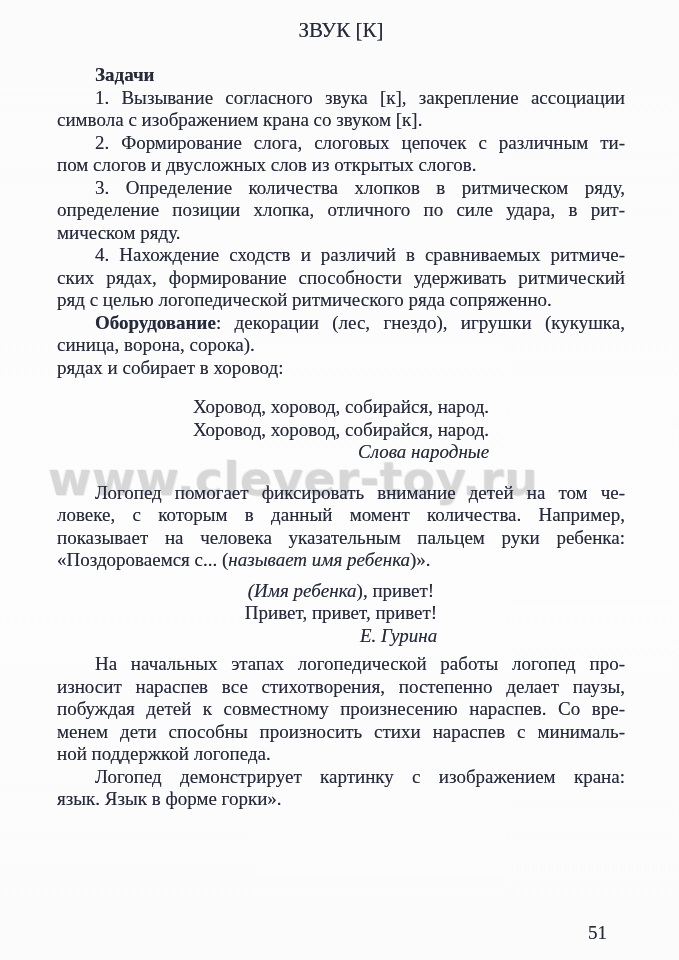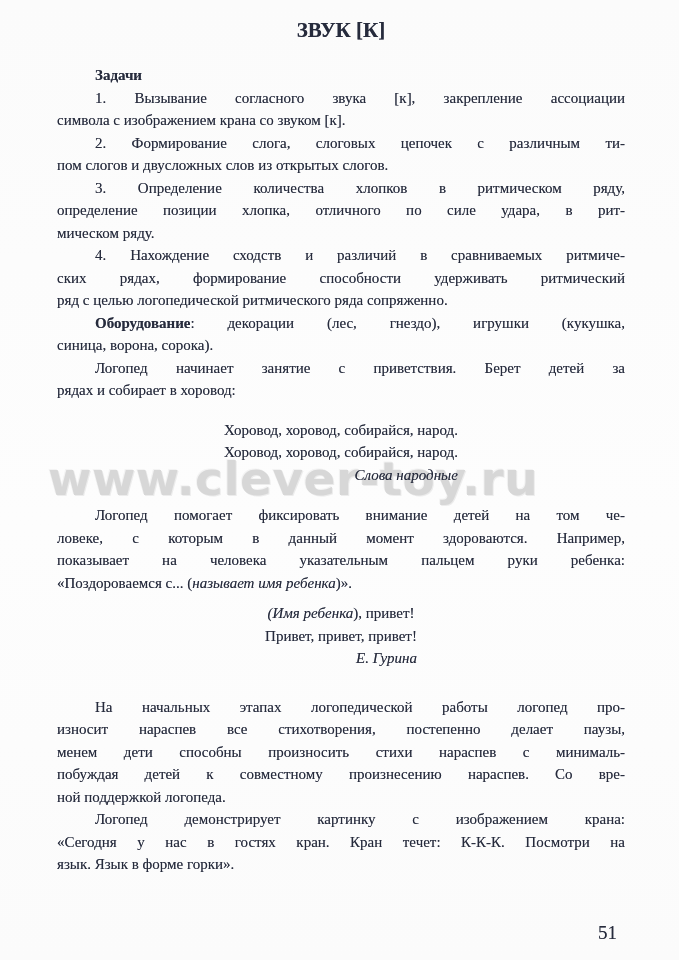--- a/index.html
+++ b/index.html
@@ -29,40 +29,40 @@
     overflow:hidden;
     user-select:none;
   }
   .content{
     position:relative;z-index:1;
     padding:0 54px 0 57px;
   }
   .title{
     margin:19px 0 23px;
     text-align:center;
-    font-weight:bold;
+    font-weight:normal;
     font-size:21px;line-height:22px;
     text-shadow:0 0 .5px rgba(30,35,60,.55);
   }
   .line,.verse-line,.verse-attr{
-    font-size:15px;line-height:22.5px;
+    font-size:19px;line-height:22.5px;
     text-shadow:0 0 .5px rgba(30,35,60,.5);
   }
   .j{text-align:justify;text-align-last:justify;}
   .ind{text-indent:38px;}
   .b{font-weight:bold;}
   .i{font-style:italic;}
   .verse{display:flex;flex-direction:column;align-items:center;}
   .verse-line{text-align:center;}
   .verse-attr{text-align:right;font-style:italic;}
   [data-name="round-dance-rhyme"]{margin:17px 0 18px;}
-  [data-name="greeting-rhyme"]{margin:8px 0 26px;}
+  [data-name="greeting-rhyme"]{margin:8px 0 6px;}
   .pagenum{
     position:absolute;z-index:1;
-    right:62px;bottom:16px;
+    right:72px;bottom:16px;
     font-size:19px;line-height:22px;
     text-shadow:0 0 .5px rgba(30,35,60,.5);
   }
 </style>
 </head>
 <body>
 
 <div class="page" data-name="document-page">
   <div class="watermark" data-name="watermark">www.clever-toy.ru</div>
   <div class="content" data-name="page-content">
@@ -85,51 +85,49 @@
         <div class="para" data-name="paragraph">
           <div class="line j ind" data-name="text-line"><span data-name="text-segment">4. Нахождение сходств и различий в сравниваемых ритмиче-</span></div>
           <div class="line j" data-name="text-line"><span data-name="text-segment">ских рядах, формирование способности удерживать ритмический</span></div>
           <div class="line" data-name="text-line"><span data-name="text-segment">ряд с целью логопедической ритмического ряда сопряженно.</span></div>
         </div>
         <div class="para" data-name="paragraph">
           <div class="line j ind" data-name="text-line"><span class="b" data-name="text-segment">Оборудование</span><span data-name="text-segment">: декорации (лес, гнездо), игрушки (кукушка,</span></div>
           <div class="line" data-name="text-line"><span data-name="text-segment">синица, ворона, сорока).</span></div>
         </div>
         <div class="para" data-name="paragraph">
-          <div class="line j ind" data-name="text-line"><span data-name="text-segment">Логопед начинает занятие с приветствия. Берет детей за</span></div>
           <div class="line" data-name="text-line"><span data-name="text-segment">рядах и собирает в хоровод:</span></div>
         </div>
         <div class="verse" data-name="round-dance-rhyme">
           <div class="verse-inner" data-name="verse-inner">
             <div class="verse-line" data-name="verse-line"><span data-name="text-segment">Хоровод, хоровод, собирайся, народ.</span></div>
             <div class="verse-line" data-name="verse-line"><span data-name="text-segment">Хоровод, хоровод, собирайся, народ.</span></div>
             <div class="verse-attr" data-name="verse-attribution">Слова народные</div>
           </div>
         </div>
         <div class="para" data-name="paragraph">
           <div class="line j ind" data-name="text-line"><span data-name="text-segment">Логопед помогает фиксировать внимание детей на том че-</span></div>
-          <div class="line j" data-name="text-line"><span data-name="text-segment">ловеке, с которым в данный момент здороваются. Например,</span></div>
+          <div class="line j" data-name="text-line"><span data-name="text-segment">ловеке, с которым в данный момент количества. Например,</span></div>
           <div class="line j" data-name="text-line"><span data-name="text-segment">показывает на человека указательным пальцем руки ребенка:</span></div>
           <div class="line" data-name="text-line"><span data-name="text-segment">«Поздороваемся с... (</span><span class="i" data-name="text-segment">называет имя ребенка</span><span data-name="text-segment">)».</span></div>
         </div>
         <div class="verse" data-name="greeting-rhyme">
           <div class="verse-inner" data-name="verse-inner">
             <div class="verse-line" data-name="verse-line"><span class="i" data-name="text-segment">(Имя ребенка</span><span data-name="text-segment">), привет!</span></div>
             <div class="verse-line" data-name="verse-line"><span data-name="text-segment">Привет, привет, привет!</span></div>
             <div class="verse-attr" data-name="verse-attribution">Е. Гурина</div>
           </div>
         </div>
         <div class="para" data-name="paragraph">
           <div class="line j ind" data-name="text-line"><span data-name="text-segment">На начальных этапах логопедической работы логопед про-</span></div>
           <div class="line j" data-name="text-line"><span data-name="text-segment">износит нараспев все стихотворения, постепенно делает паузы,</span></div>
+          <div class="line j" data-name="text-line"><span data-name="text-segment">побуждая детей к совместному произнесению нараспев. Со вре-</span></div>
           <div class="line j" data-name="text-line"><span data-name="text-segment">менем дети способны произносить стихи нараспев с минималь-</span></div>
-          <div class="line j" data-name="text-line"><span data-name="text-segment">побуждая детей к совместному произнесению нараспев. Со вре-</span></div>
           <div class="line" data-name="text-line"><span data-name="text-segment">ной поддержкой логопеда.</span></div>
         </div>
         <div class="para" data-name="paragraph">
           <div class="line j ind" data-name="text-line"><span data-name="text-segment">Логопед демонстрирует картинку с изображением крана:</span></div>
-          <div class="line j" data-name="text-line"><span data-name="text-segment">«Сегодня у нас в гостях кран. Кран течет: К-К-К. Посмотри на</span></div>
           <div class="line" data-name="text-line"><span data-name="text-segment">язык. Язык в форме горки».</span></div>
         </div>
       </div>
   </div>
   <div class="pagenum" data-name="page-number">51</div>
 </div>
 
 </body></html>

